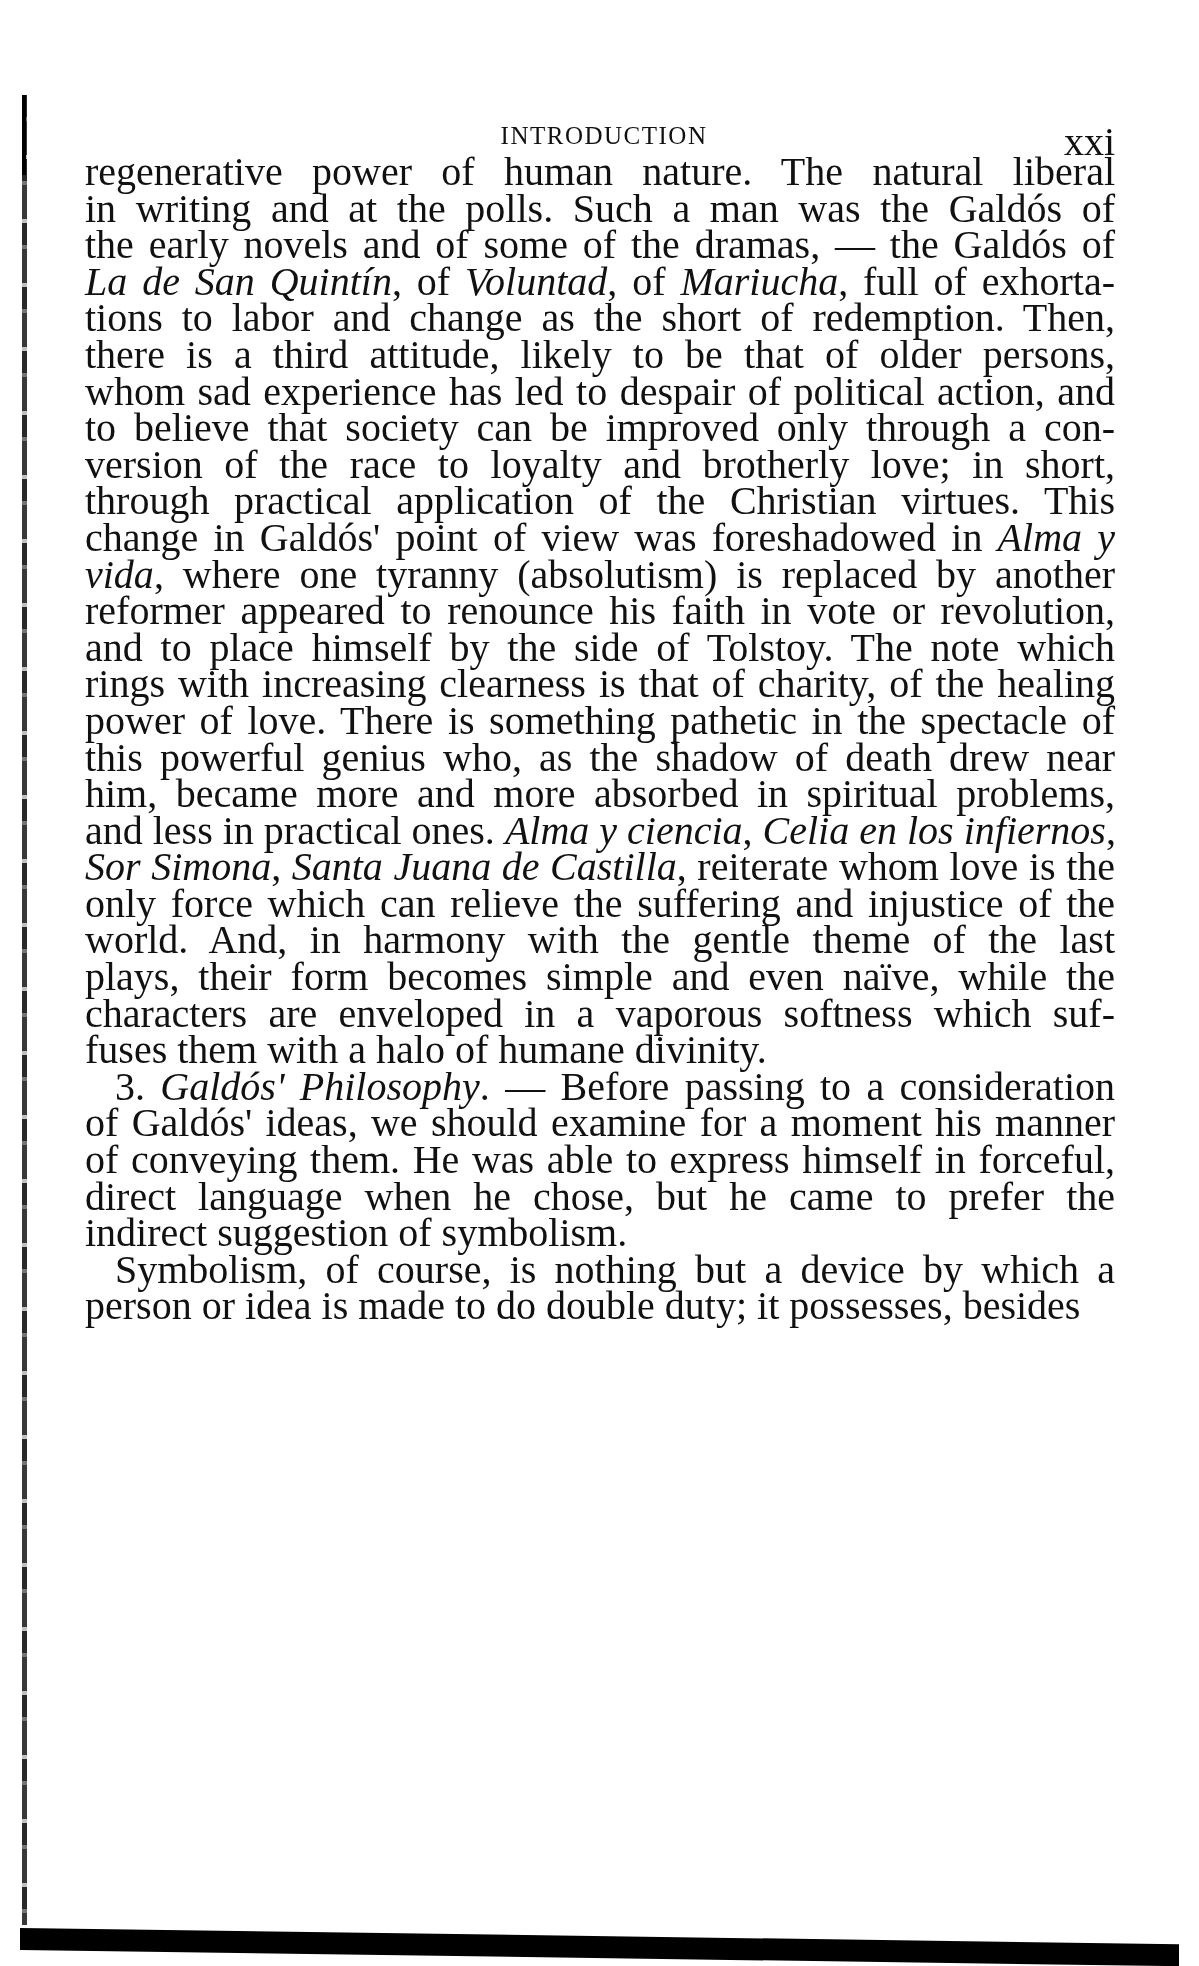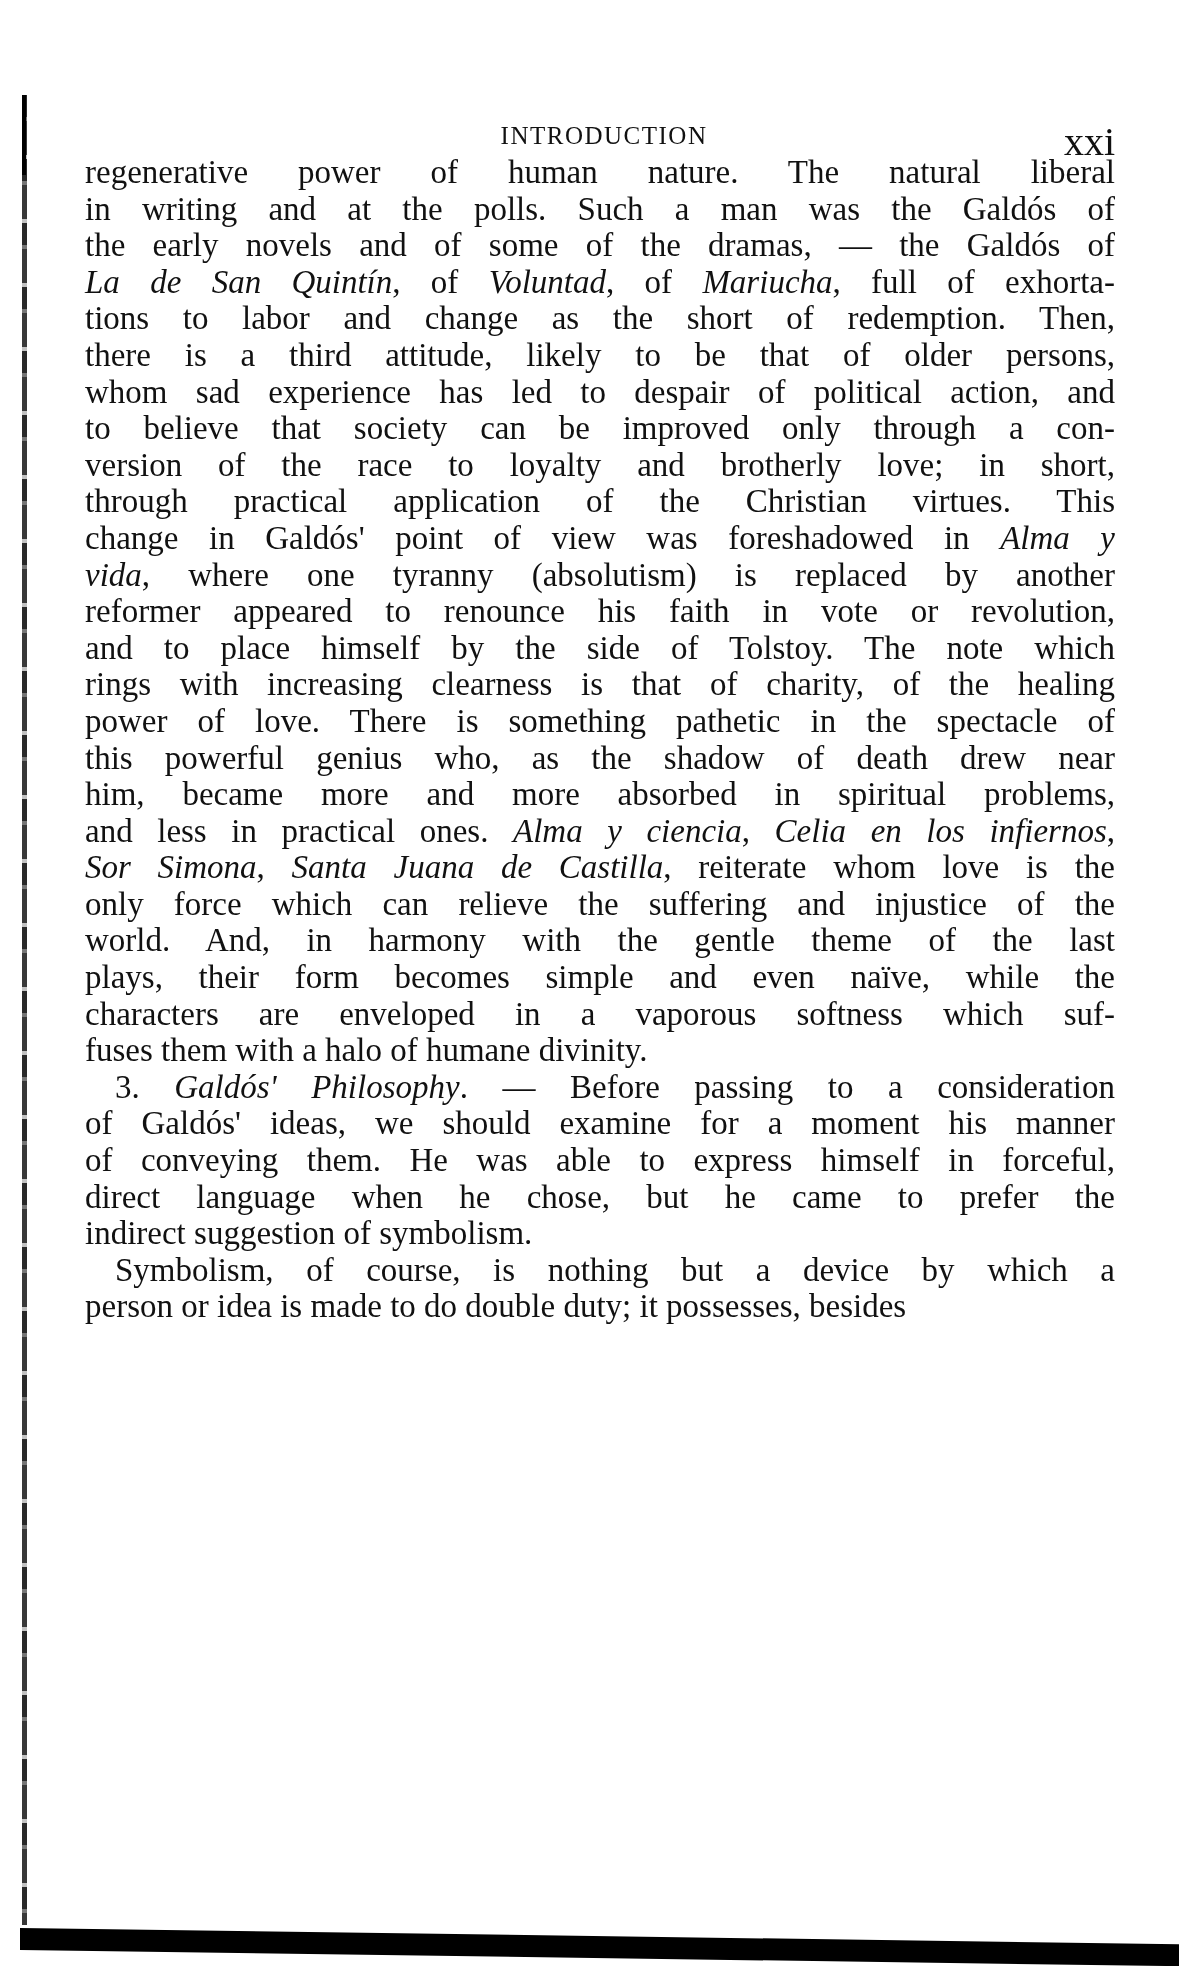--- a/index.html
+++ b/index.html
@@ -18,21 +18,21 @@
     }
     .running-head {
       position: absolute; left: 8px; right: 0; text-align: center;
       font-size: 25px; letter-spacing: 1.5px; top: 4px;
     }
     .page-number {
       position: absolute; right: 0; top: 0; font-size: 40px;
     }
     .body-text {
       position: absolute; left: 85px; top: 154px; width: 1030px;
-      font-size: 33px;
+      font-size: 40px;
     }
     .line {
       display: block; height: 36.6px; line-height: 36.6px;
       text-align: justify; text-align-last: justify; white-space: nowrap;
     }
     .line.last { text-align-last: left; }
     .line.indent { padding-left: 30px; }
     .line i { font-style: italic; }
     .bottom-bar {
       position: absolute; left: 20px; top: 1928px; width: 1159px; height: 22px;

